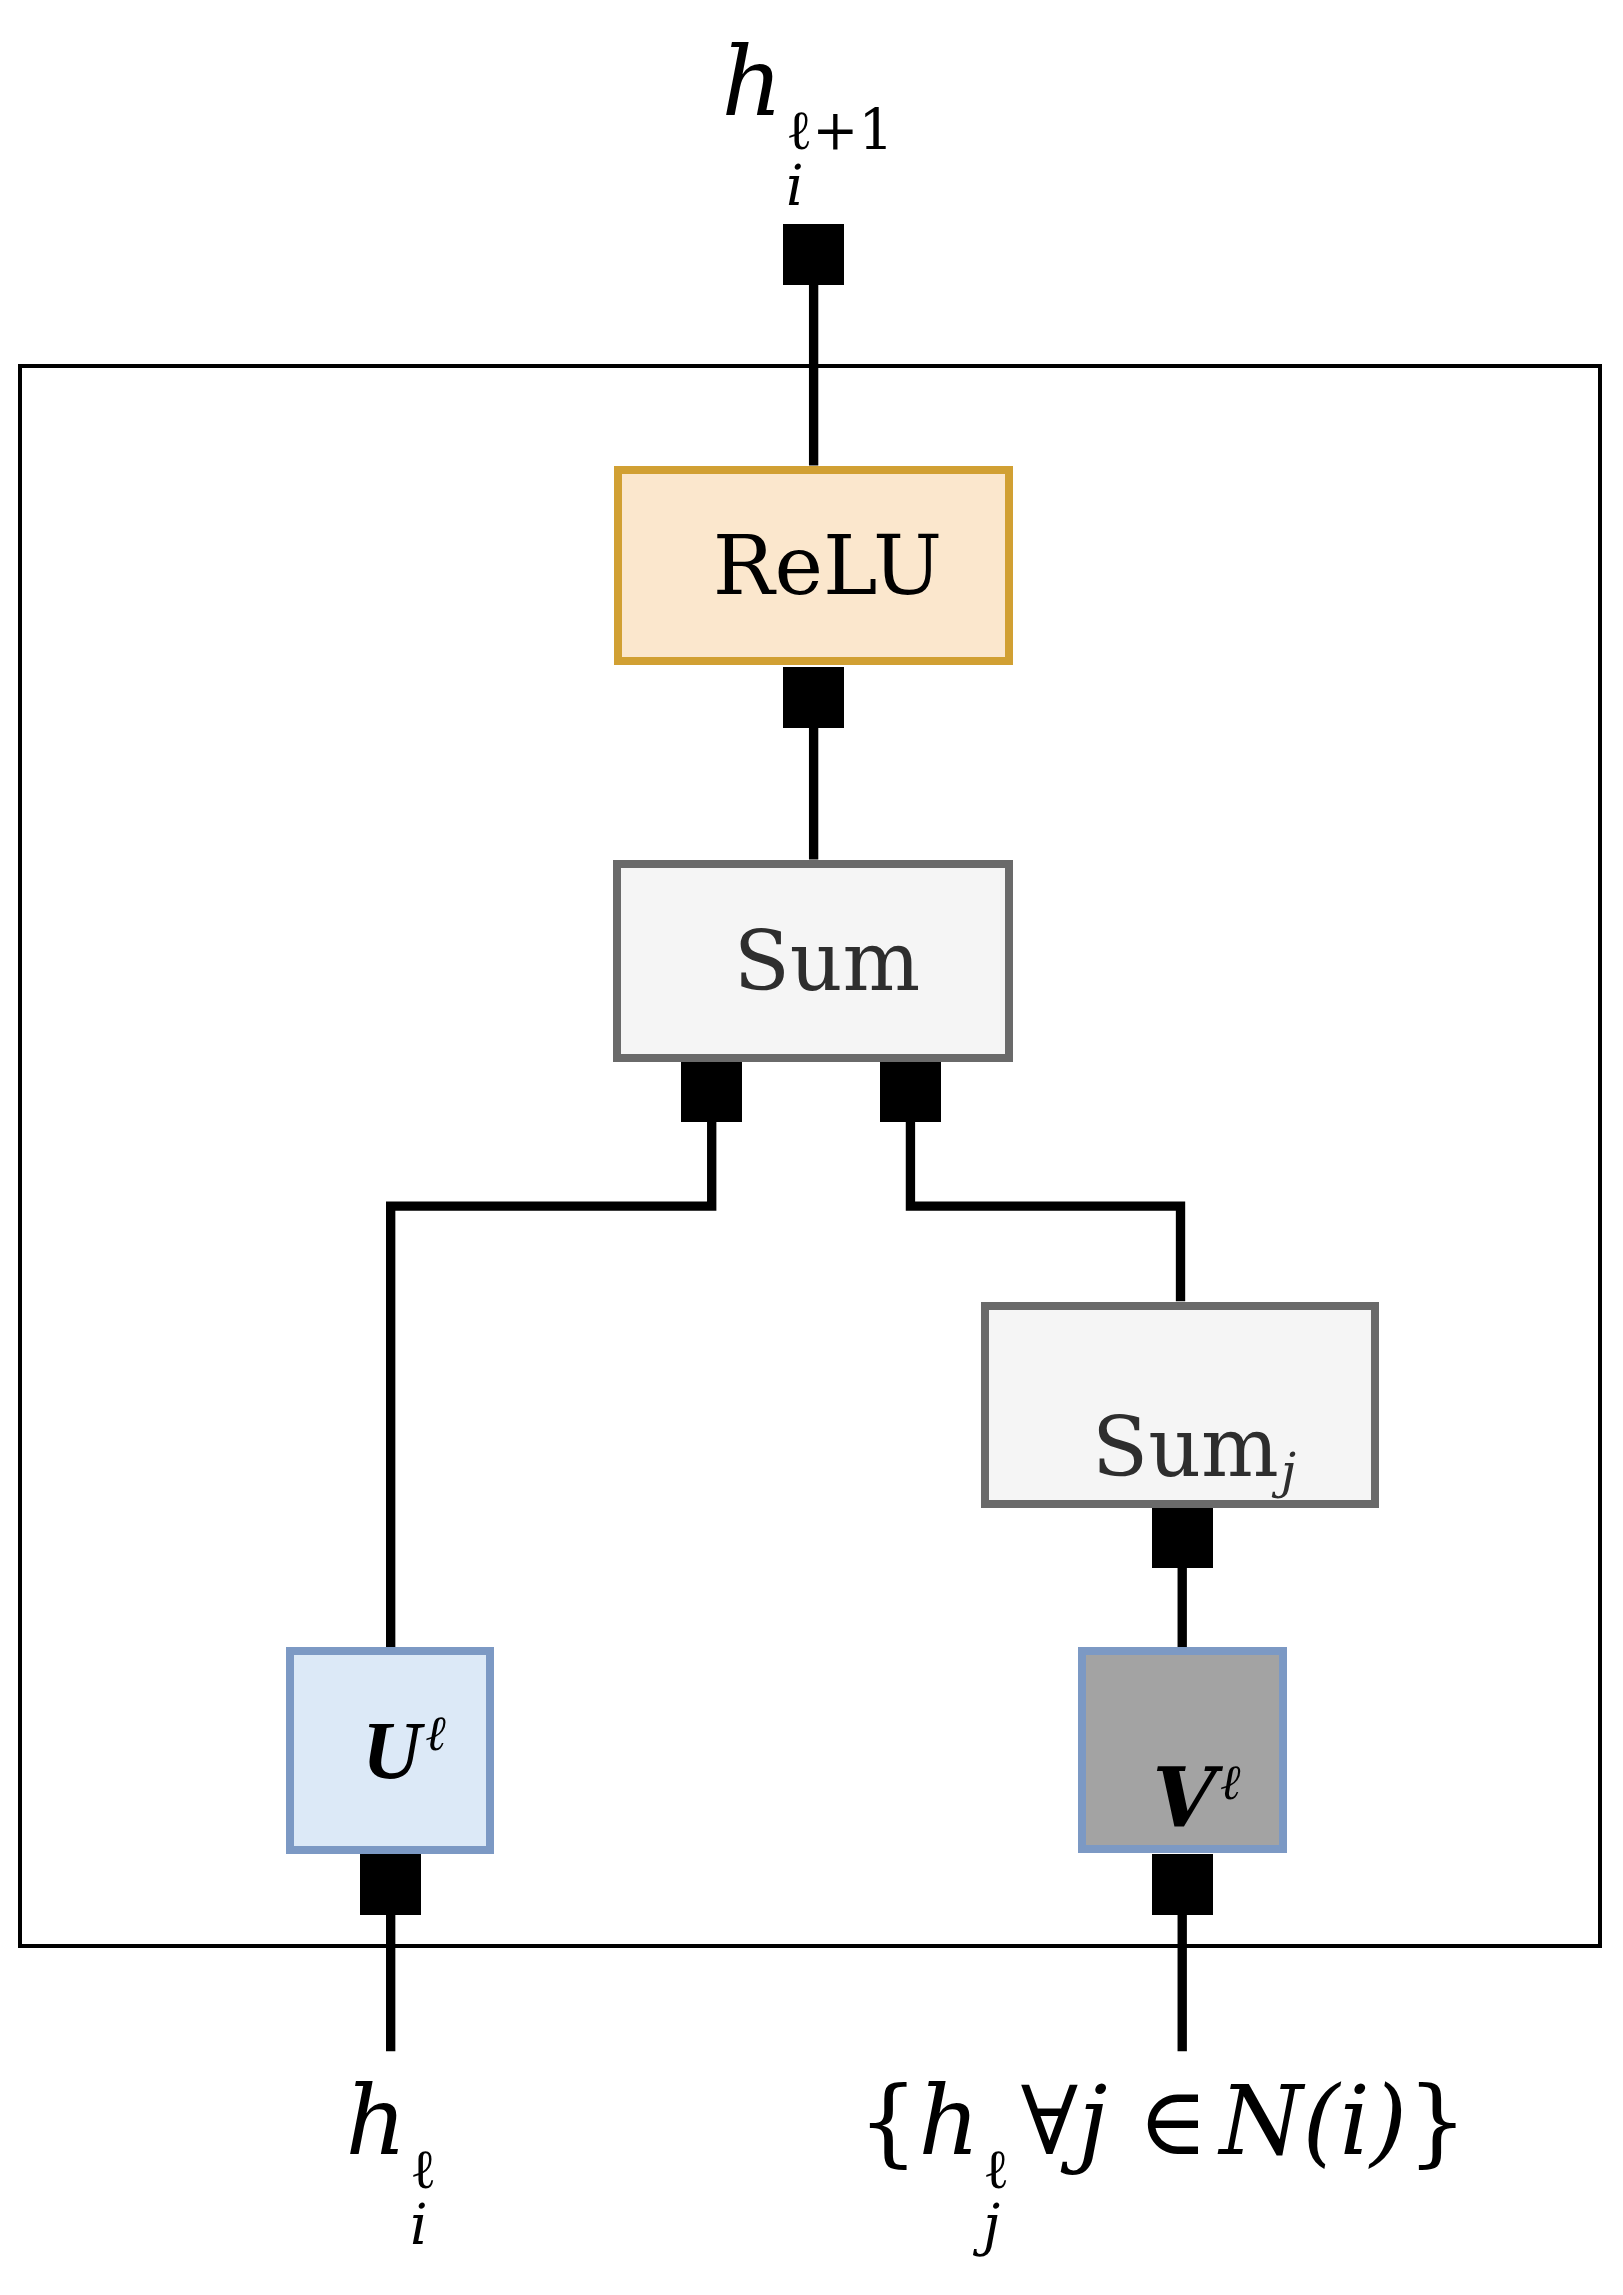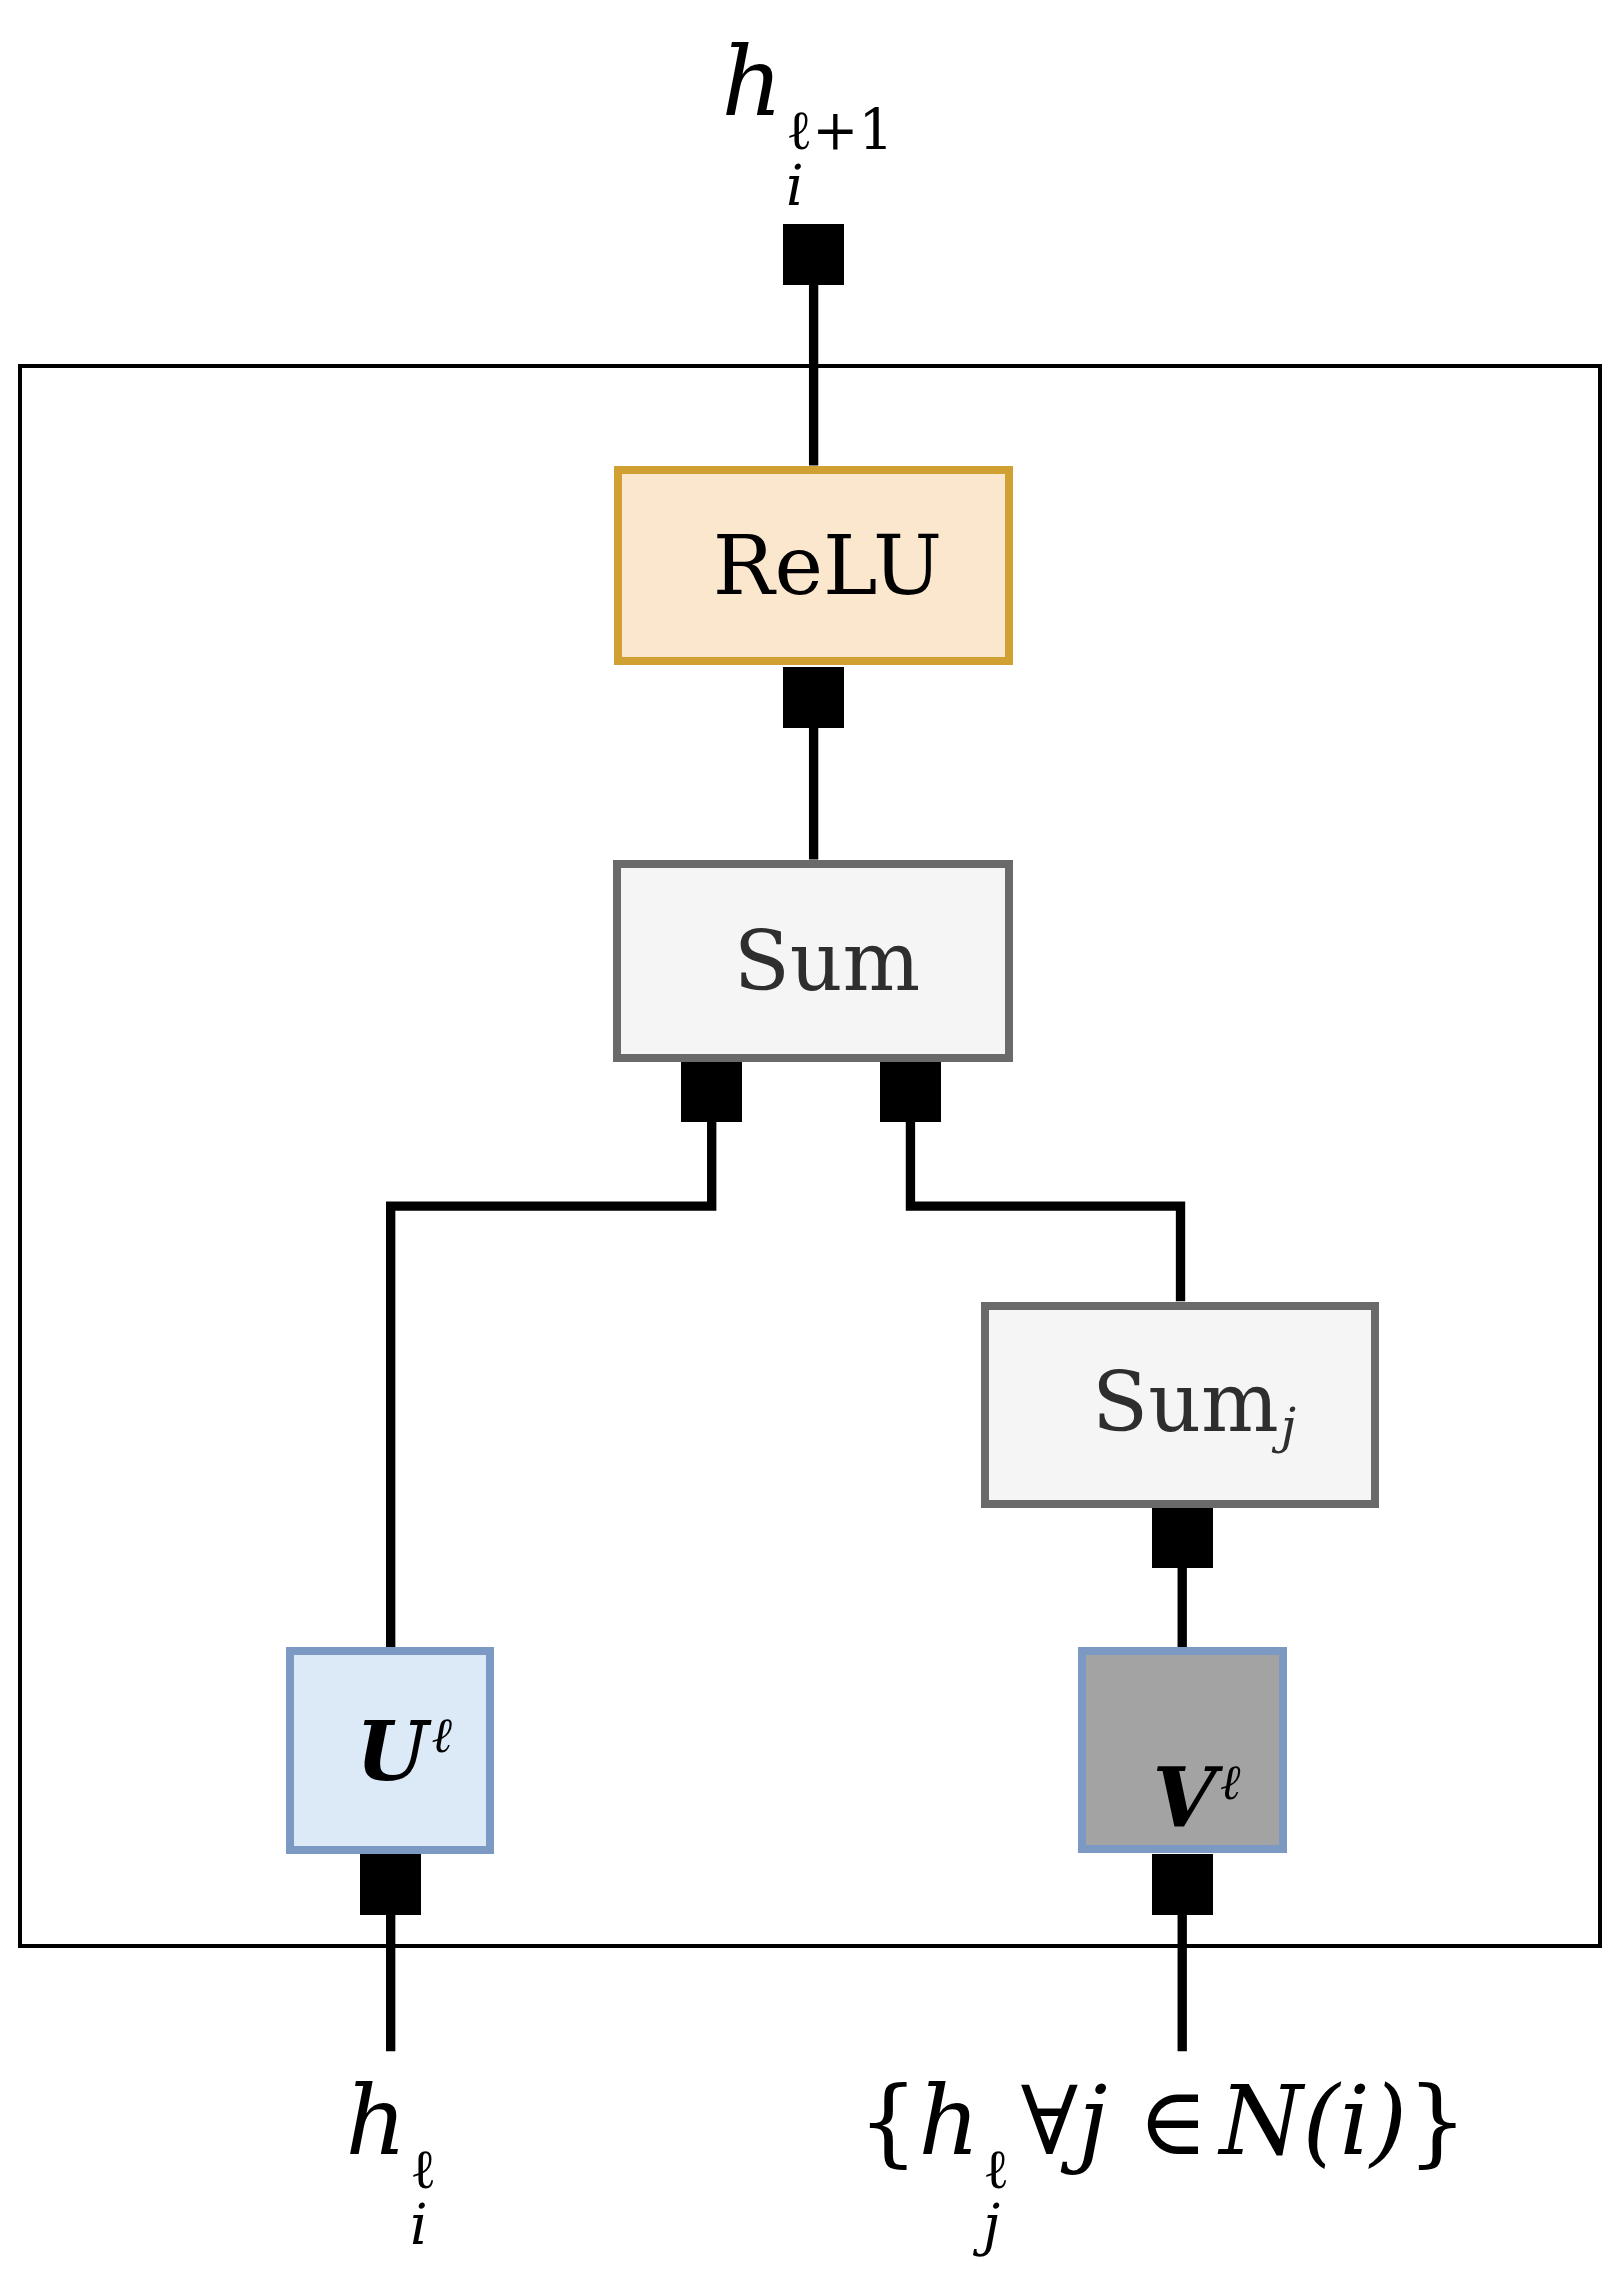--- a/index.html
+++ b/index.html
@@ -62,27 +62,27 @@
   <div class="outer"></div>
 
   <div class="node node-relu" style="background-color: rgb(251, 231, 205); border-color: rgb(209, 160, 51);">
     <span>ReLU</span>
   </div>
 
   <div class="node node-sum" style="background-color: rgb(245, 245, 245); border-color: rgb(106, 106, 106);">
     <span>Sum</span>
   </div>
 
-  <div class="node node-sumj" style="background-color: rgb(245, 245, 245); border-color: rgb(106, 106, 106);">
+  <div class="node node-sumj" style="background-color: rgb(245, 245, 245); border-color: rgb(106, 106, 106); align-items: flex-end;">
     <span>
       <span>Sum</span><span class="nsub">j</span>
     </span>
   </div>
 
-  <div class="node node-u" style="background-color: rgb(220, 233, 247); border-color: rgb(124, 153, 196);">
+  <div class="node node-u" style="background-color: rgb(220, 233, 247); border-color: rgb(124, 153, 196); font-family: Liberation Serif, serif;">
     <span>
       <span class="nvar">U</span><span class="nsup">ℓ</span>
     </span>
   </div>
 
   <div class="node node-v" style="background-color: #a3a3a3; border-color: rgb(124, 153, 196); align-items: flex-end;">
     <span>
       <span class="nvar">V</span><span class="nsup">ℓ</span>
     </span>
   </div>

